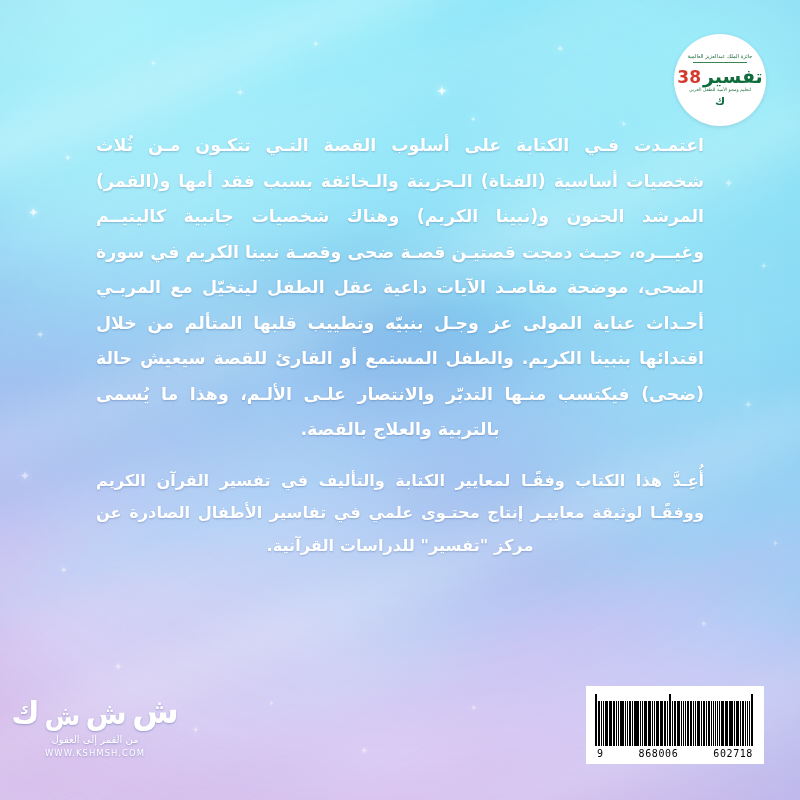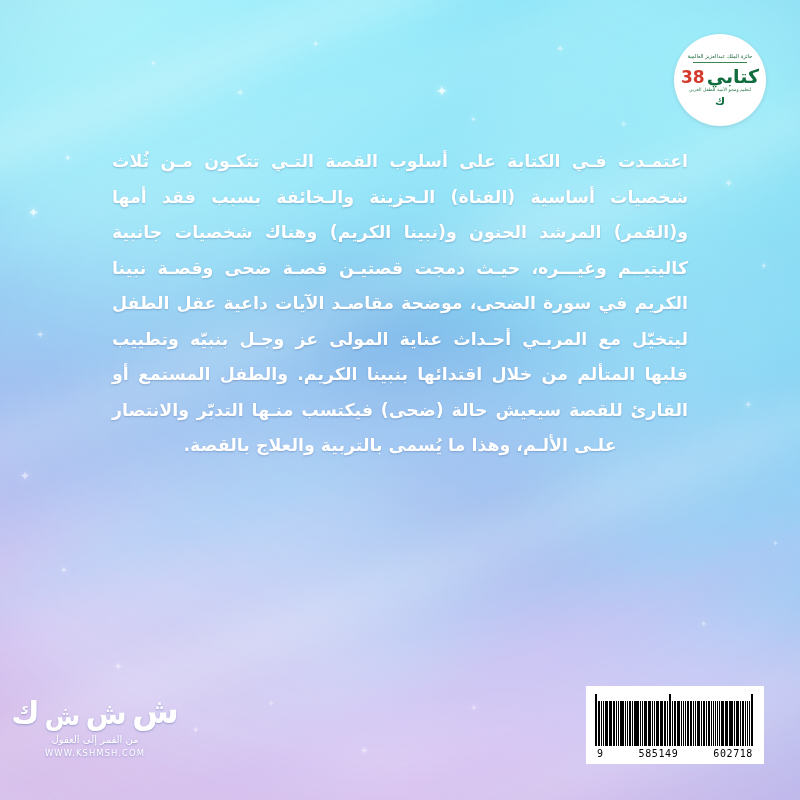--- a/index.html
+++ b/index.html
@@ -155,21 +155,21 @@
     text-align: justify;
     text-align-last: center;
     direction: rtl;
     font-family: "DejaVu Sans", sans-serif;
     font-weight: bold;
     font-size: 17.4px;
     line-height: 2.04;
     letter-spacing: 0px;
     text-shadow: 0 1px 2px rgba(30,60,120,.28);
   }
-  .blurb p { margin: 16px; }
+  .blurb p { margin: 0; }
   .blurb p + p { margin-top: 17px; }
   .blurb p.p2 { font-size: 16.2px; line-height: 2.02; }
 
   
   .pub {
     position: absolute;
     left: 36px;
     bottom: 42px;
     width: 118px;
     color: #ffffff;
@@ -294,29 +294,30 @@
   <span class="sparkle" style="left:360px; top:746px; font-size:10px; opacity:.45;">✦</span>
   <span class="sparkle" style="left:470px; top:704px; font-size:9px; opacity:.4;">✦</span>
   <span class="sparkle" style="left:700px; top:620px; font-size:9px; opacity:.4;">✦</span>
   <span class="sparkle" style="left:772px; top:540px; font-size:8px; opacity:.4;">✦</span>
   <span class="sparkle" style="left:744px; top:400px; font-size:10px; opacity:.45;">✦</span>
 
   <div class="seal">
     <div class="seal-top">جائزة الملك عبدالعزيز العالمية</div>
     <div class="seal-rule"></div>
     <div class="seal-main">
-      <span>كتابي</span>
+      <span>تفسير</span>
         <span class="num">38</span>
     </div>
     <div class="seal-sub">لتعليم ومحو الأمية للطفل العربي</div>
     <div class="seal-k">ك</div>
   </div>
 
   <div class="blurb">
     <p class="p1">اعتمـدت فـي الكتابة على أسلوب القصة التـي تتكـون مـن ثُلاث شخصيات أساسية (الفتاة) الـحزينة والـخائفة بسبب فقد أمها و(القمر) المرشد الحنون و(نبينا الكريم) وهناك شخصيات جانبية كاليتيــم وغيـــره، حيـث دمجت قصتيـن قصـة ضحى وقصـة نبينا الكريم في سورة الضحى، موضحة مقاصـد الآيات داعية عقل الطفل ليتخيّل مع المربـي أحـداث عناية المولى عز وجـل بنبيّه وتطييب قلبها المتألم من خلال اقتدائها بنبينا الكريم. والطفل المستمع أو القارئ للقصة سيعيش حالة (ضحى) فيكتسب منـها التدبّر والانتصار علـى الألـم، وهذا ما يُسمى بالتربية والعلاج بالقصة.</p>
+    <p class="p2">أُعِـدَّ هذا الكتاب وفقًـا لمعايير الكتابة والتأليف في تفسير القرآن الكريم ووفقًـا لوثيقة معاييـر إنتاج محتـوى علمي في تفاسير الأطفال الصادرة عن مركز "تفسير" للدراسات القرآنية.</p>
   </div>
 
   <div class="pub">
     <div class="pub-mark">
       <span class="g1">ش</span>
       <span class="g2">ش</span>
       <span class="g3">ش</span>
       <span class="g4">ك</span>
     </div>
     <div class="pub-tag">من القمر إلى العقول</div>
@@ -499,18 +500,18 @@
         <i style="width: 1px; background: transparent;"></i>
         <i class="short" style="width: 1px;"></i>
         <i style="width: 1px; background: transparent;"></i>
         <i style="width: 2px; background: transparent;"></i>
         <i style="width: 1px;"></i>
         <i style="width: 1px; background: transparent;"></i>
         <i style="width: 1px;"></i>
       </div>
     <div class="barcode-digits">
       <span>9</span>
-      <span>585149</span>
+      <span>868006</span>
       <span>602718</span>
     </div>
   </div>
 
 </div>
 
 </body></html>

